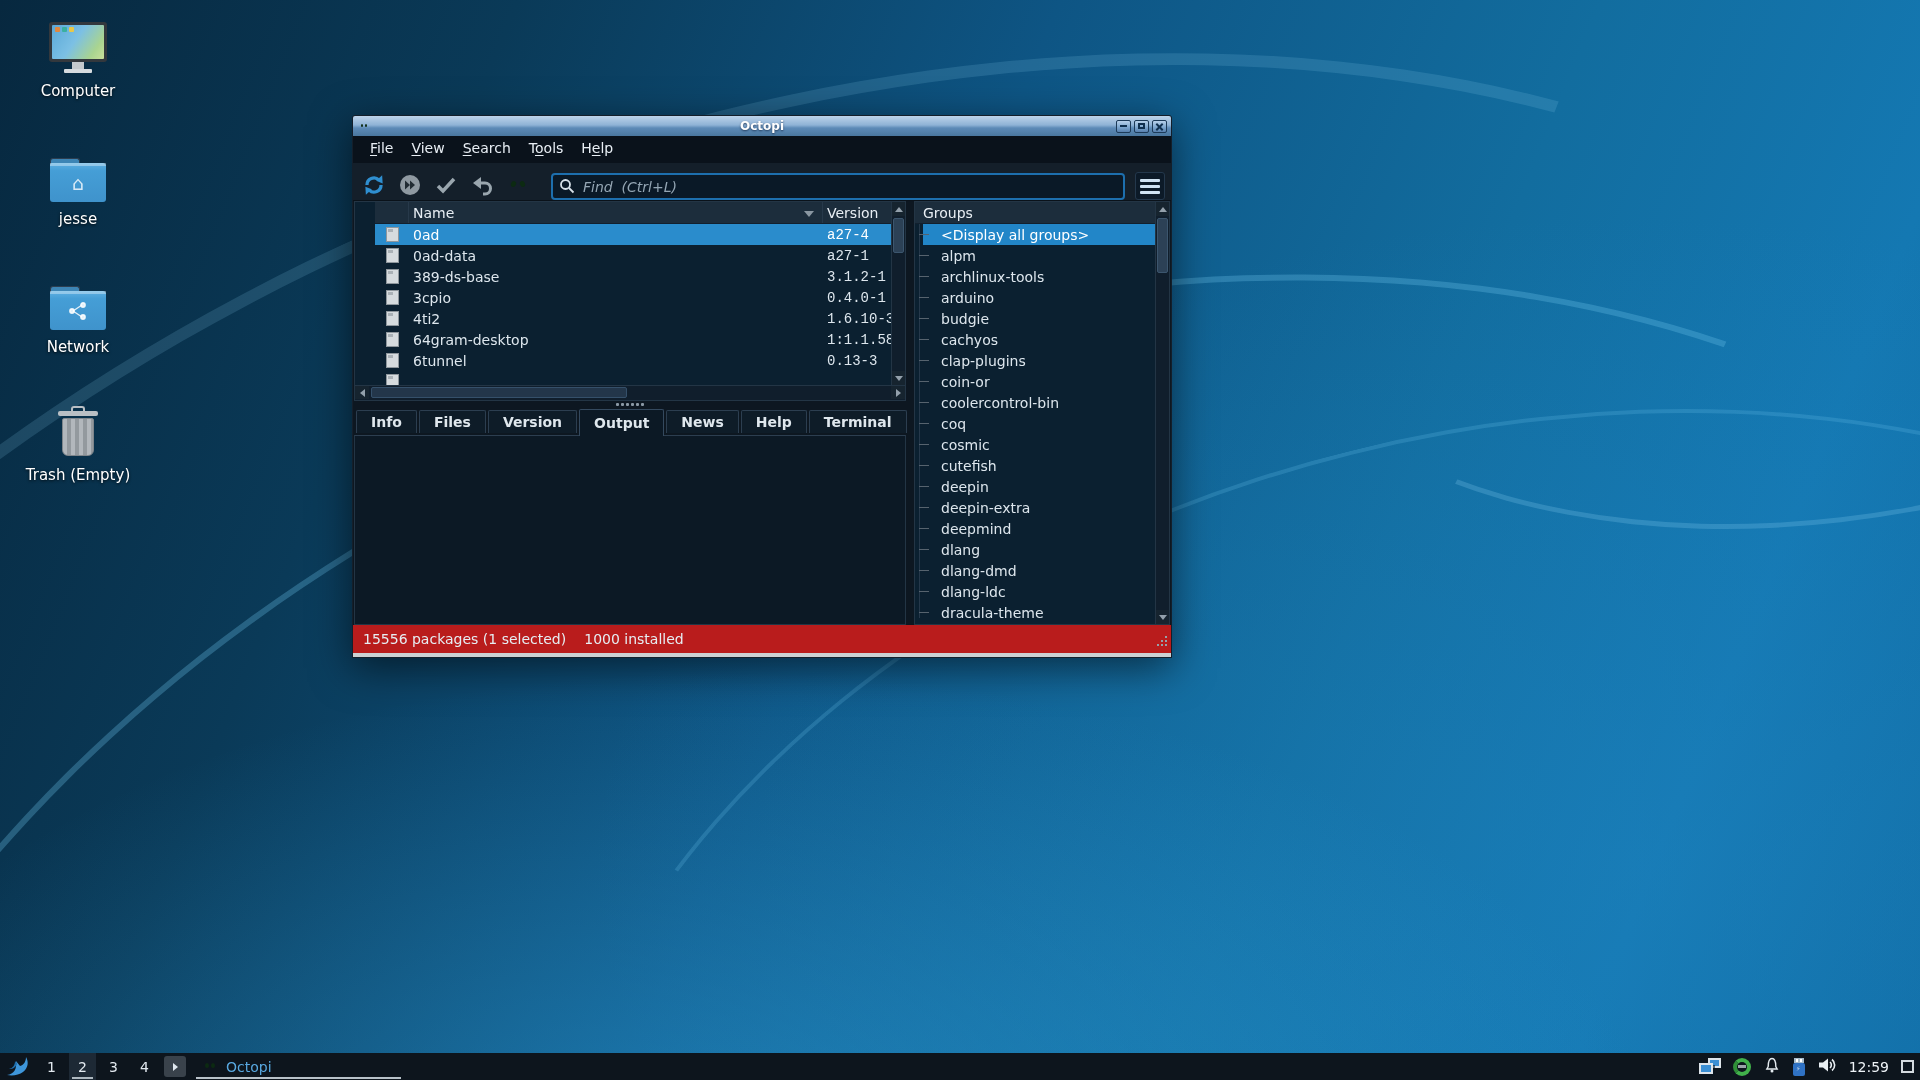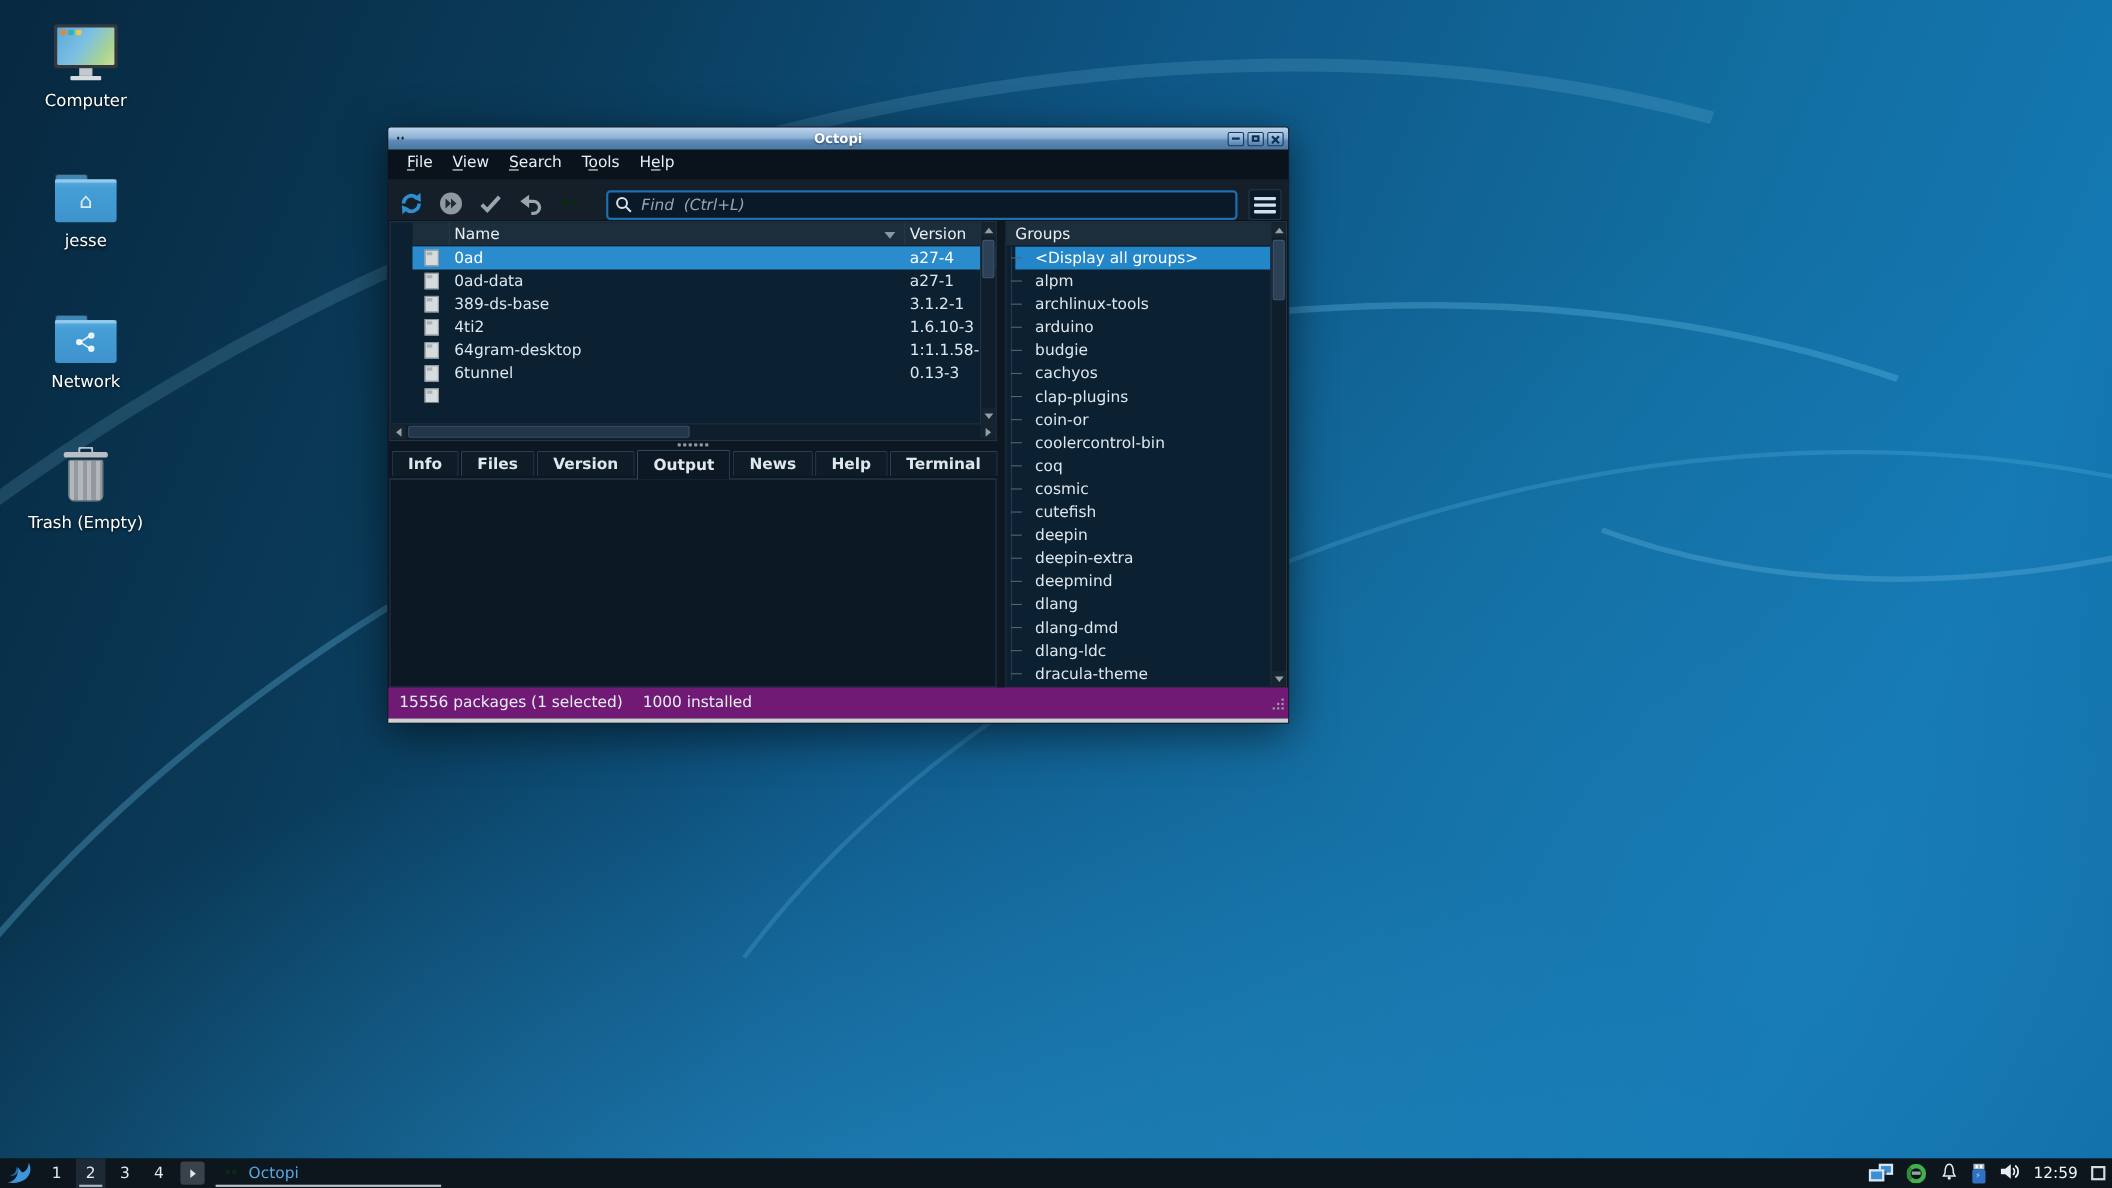--- a/index.html
+++ b/index.html
@@ -97,21 +97,21 @@
   .th-name { flex:0 0 414px; padding-left:4px; border-right:1px solid #27394a; position:relative; }
   .sortarrow { position:absolute; right:8px; top:9px; width:0; height:0; border-left:5px solid transparent; border-right:5px solid transparent; border-top:6px solid #8a97a2; }
   .th-version { flex:1; padding-left:4px; }
   .trow { display:flex; height:21px; align-items:center; font-size:14px; color:#dde6ed; }
   .trow.partial { height:16px; align-items:flex-start; overflow:hidden; }
   .trow.selected { background:#2a8ccc; color:#fff; }
   .tc-icon { flex:0 0 34px; display:flex; justify-content:center; }
   .pkg-ico { width:13px; height:15px; background:#d6dbde; border:1px solid #8e969c; position:relative; }
   .pkg-ico::before { content:""; position:absolute; left:1px; top:1px; width:5px; height:3px; background:#aab1b6; }
   .tc-name { flex:0 0 414px; padding-left:4px; overflow:hidden; white-space:nowrap; }
-  .tc-version { flex:1; padding-left:4px; white-space:nowrap; }
+  .tc-version { flex:1; padding-left:4px; white-space:nowrap;font-family:Liberation Mono, monospace; }
 
   
   .vscroll { position:absolute; right:0; top:0; bottom:0; width:14px; background:#101e2c; border-left:1px solid #233545; }
   .vscroll .sb-btn { position:absolute; left:0; width:13px; height:14px; background:#16242f; display:flex; align-items:center; justify-content:center; }
   .vscroll .up { top:0; } .vscroll .dn { bottom:0; }
   .tri-up { width:0; height:0; border-left:4px solid transparent; border-right:4px solid transparent; border-bottom:5px solid #93a0ab; }
   .tri-dn { width:0; height:0; border-left:4px solid transparent; border-right:4px solid transparent; border-top:5px solid #93a0ab; }
   .tri-lf { width:0; height:0; border-top:4px solid transparent; border-bottom:4px solid transparent; border-right:5px solid #93a0ab; }
   .tri-rt { width:0; height:0; border-top:4px solid transparent; border-bottom:4px solid transparent; border-left:5px solid #93a0ab; }
   .vthumb { position:absolute; left:1px; width:11px; background:#2c4156; border:1px solid #3c566e; border-radius:2px; }
@@ -132,21 +132,21 @@
 
   
   .groups-header { height:22px; flex:0 0 22px; background:#1c2d3c; border-bottom:1px solid #12202e; color:#e8eef4; font-size:14px; display:flex; align-items:center; padding-left:8px; }
   .groups-list { flex:1; background:#0b2030; position:relative; overflow:hidden; padding-right:14px; }
   .gtree { position:absolute; left:4px; top:0; bottom:6px; width:1px; background:#26384a; }
   .grow { height:21px; display:flex; align-items:center; font-size:14px; color:#dde6ed; position:relative; margin-left:8px; padding-left:18px; }
   .grow::before { content:""; position:absolute; left:-4px; top:10px; width:10px; height:1px; background:#56636e; }
   .grow.selected { background:#2286c8; color:#fff; }
 
   
-  .statusbar { height:28px; flex:0 0 28px; background:#701a75; display:flex; align-items:center; gap:18px; padding-left:10px; color:#e6edf2; font-size:14px; position:relative; }
+  .statusbar { height:28px; flex:0 0 28px; background:#b91c1c; display:flex; align-items:center; gap:18px; padding-left:10px; color:#e6edf2; font-size:14px; position:relative; }
   .grip { position:absolute; right:2px; bottom:2px; }
   .bottomstrip { height:4px; flex:0 0 4px; background:#ccd1d4; }
 
   
   .taskbar { position:absolute; left:0; bottom:0; width:1920px; height:27px; background:#0d151d; display:flex; align-items:stretch; }
   .tb-logo { width:36px; display:flex; align-items:center; justify-content:center; }
   .ws { width:27px; display:flex; align-items:center; justify-content:center; color:#e2e9ef; font-size:14px; position:relative; margin:0 2px; }
   .ws.active { background:#1d2935; }
   .ws.active::after { content:""; position:absolute; left:3px; right:3px; bottom:1px; height:2px; background:#aeb8c0; }
   .ws-more { width:22px; height:21px; align-self:center; background:#39424b; border-radius:3px; margin-left:4px;
@@ -339,20 +339,27 @@
             </div>
           <div class="tc-name">0ad-data</div>
           <div class="tc-version">a27-1</div>
         </div>
         <div class="trow">
           <div class="tc-icon">
               <span class="pkg-ico"></span>
             </div>
           <div class="tc-name">389-ds-base</div>
           <div class="tc-version">3.1.2-1</div>
+        </div>
+        <div class="trow">
+          <div class="tc-icon">
+              <span class="pkg-ico"></span>
+            </div>
+          <div class="tc-name">3cpio</div>
+          <div class="tc-version">0.4.0-1</div>
         </div>
         <div class="trow">
           <div class="tc-icon">
               <span class="pkg-ico"></span>
             </div>
           <div class="tc-name">4ti2</div>
           <div class="tc-version">1.6.10-3</div>
         </div>
         <div class="trow">
           <div class="tc-icon">

